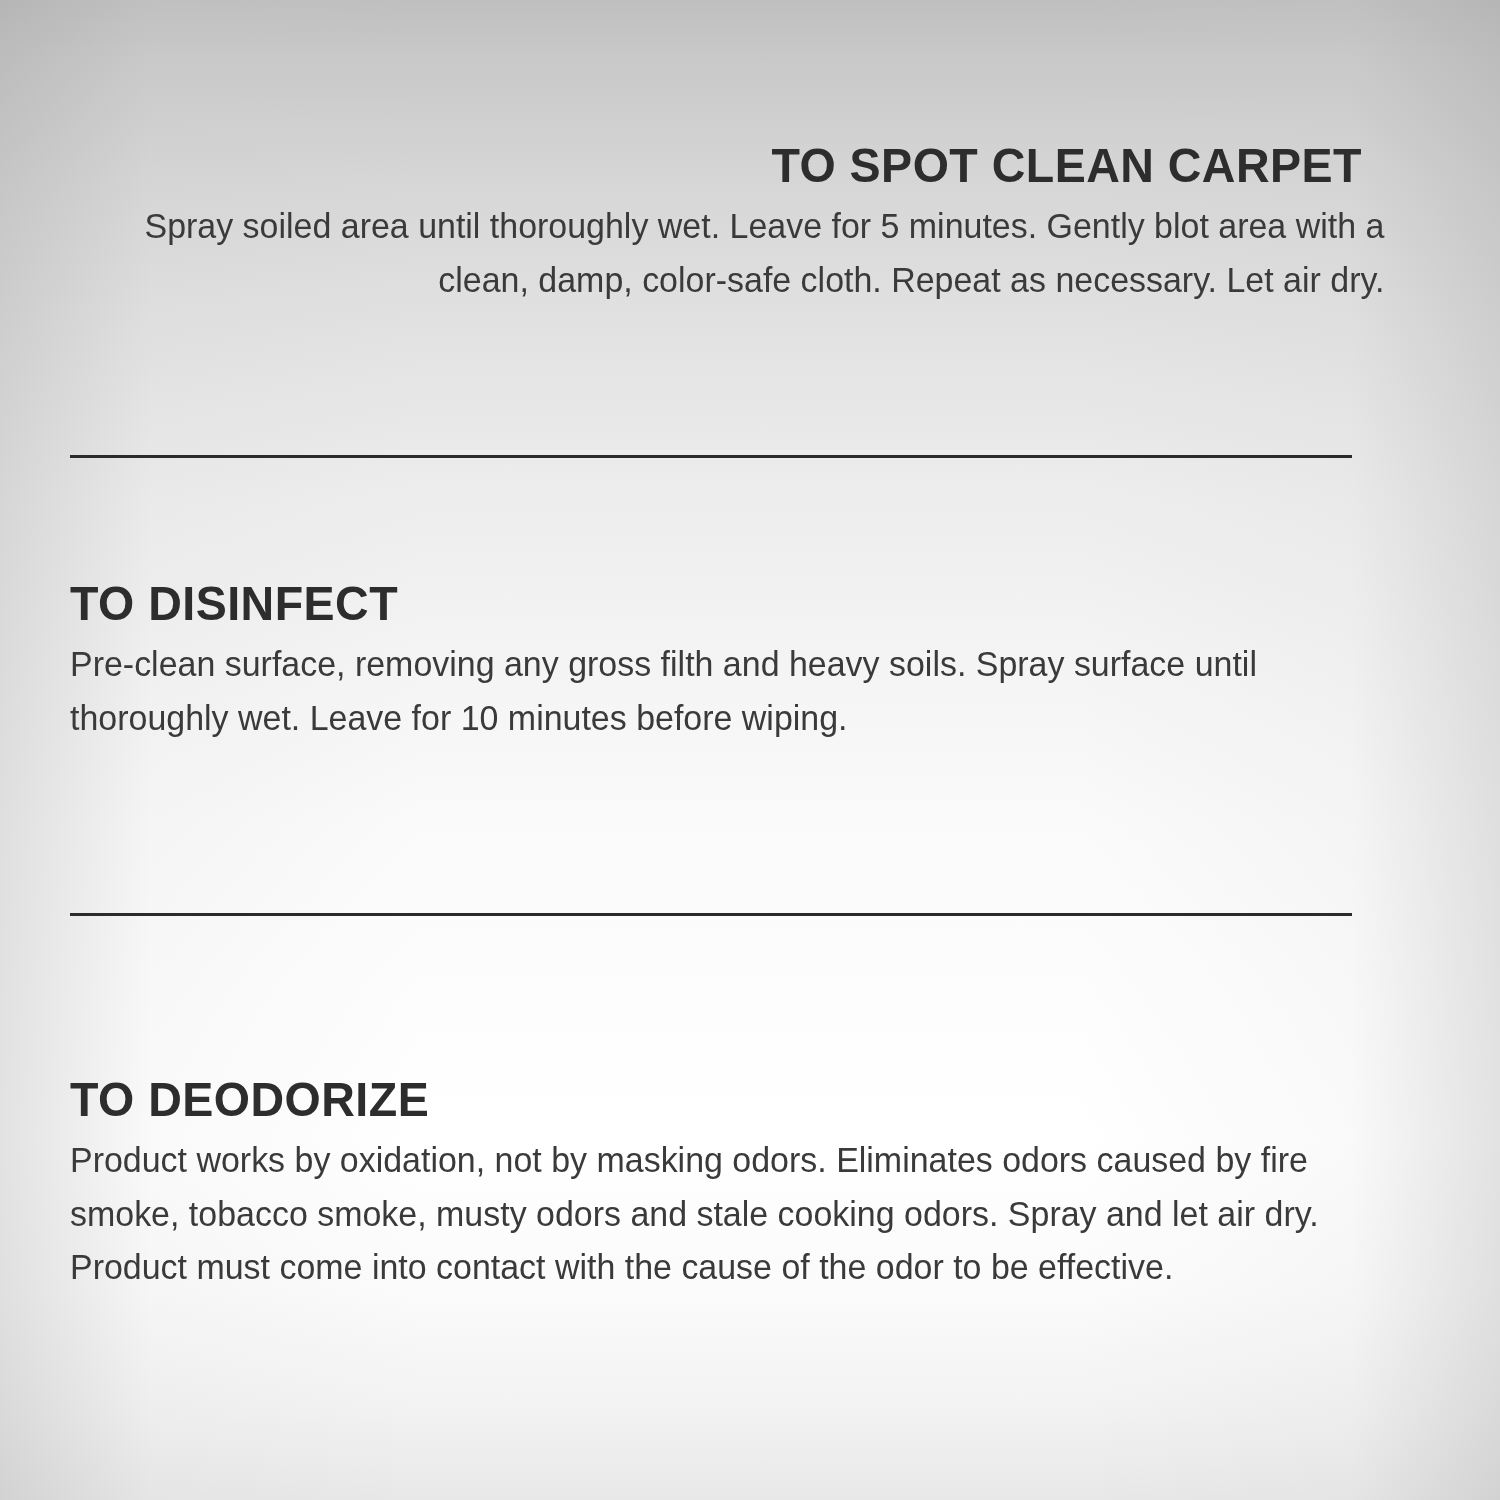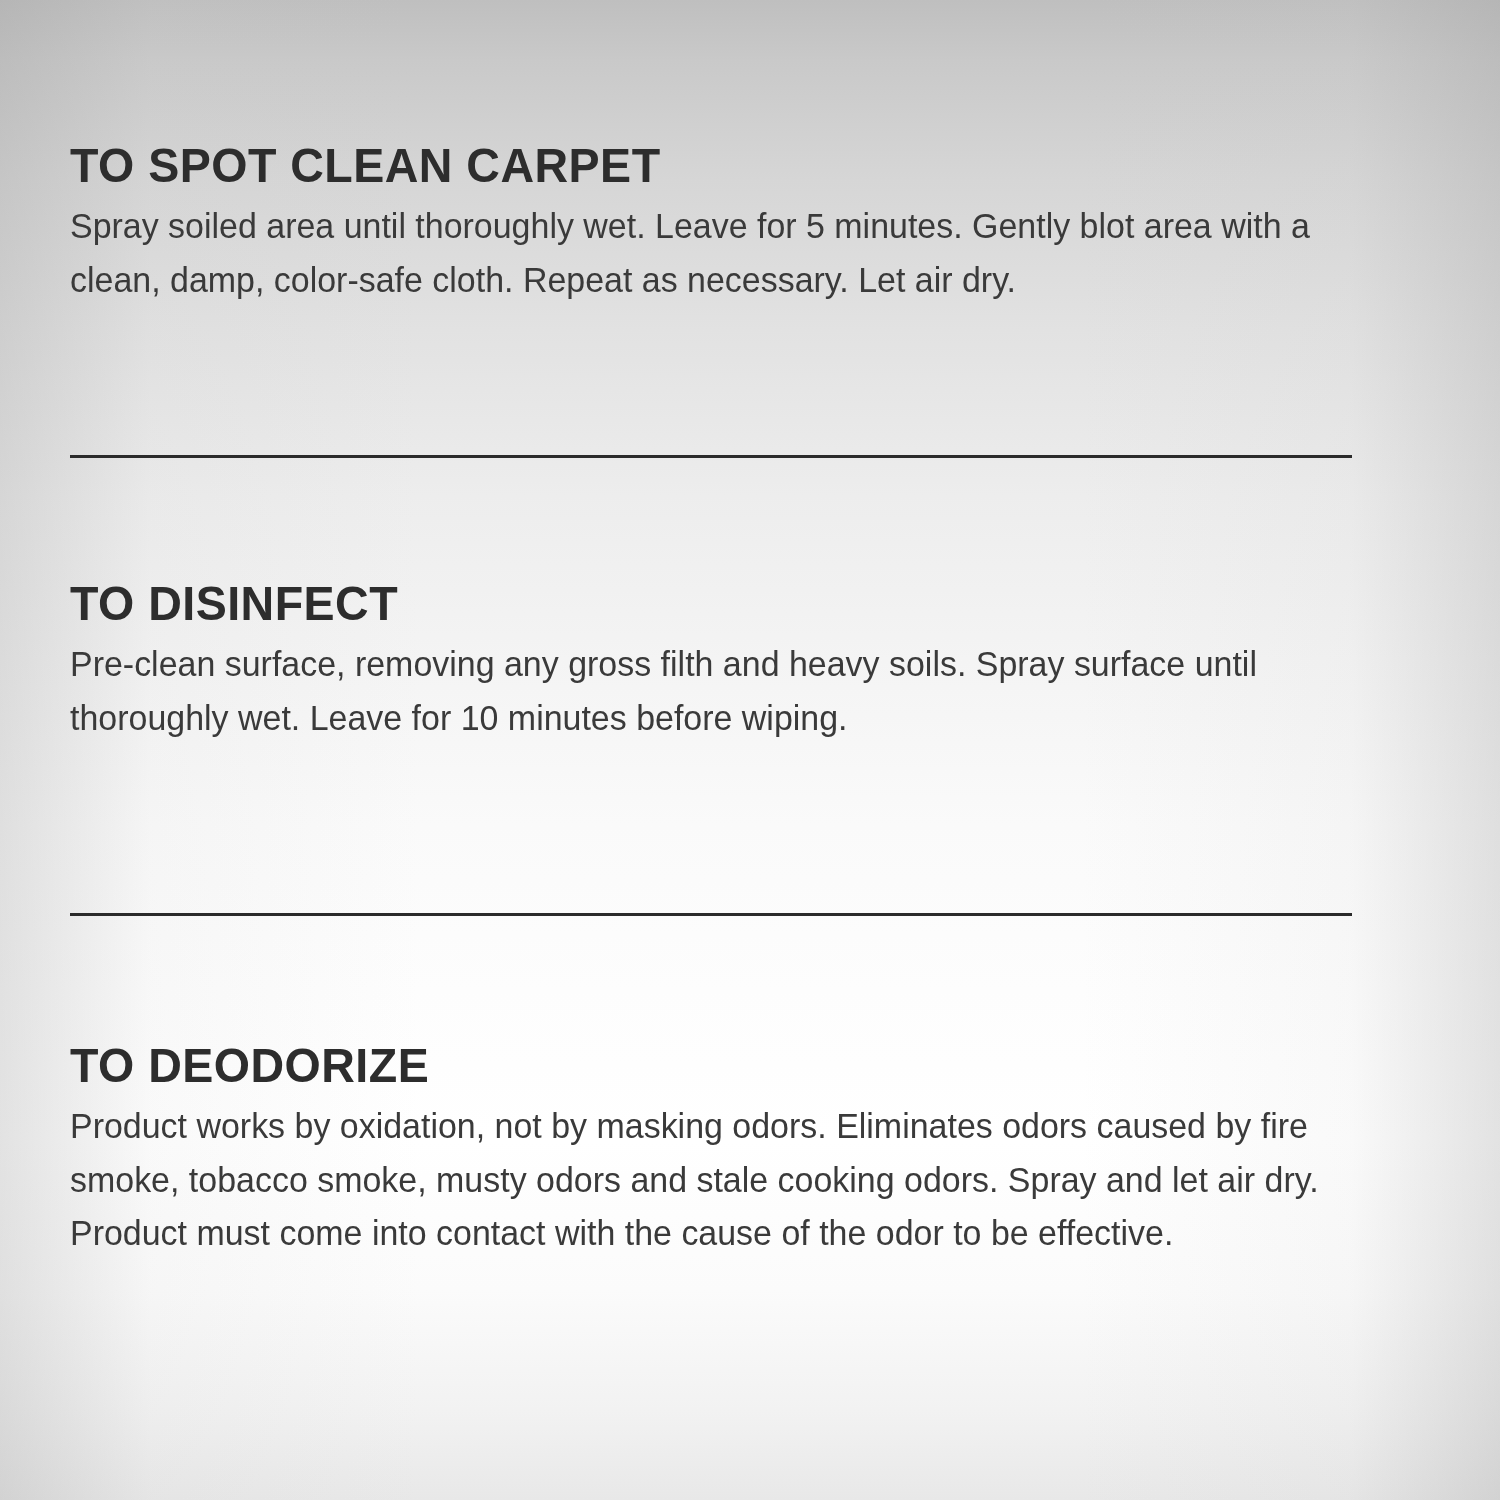--- a/index.html
+++ b/index.html
@@ -45,23 +45,23 @@
         rgba(255,255,255,0.00) 72%,
         rgba(200,200,200,0.10) 90%,
         rgba(160,160,160,0.30) 100%);
     pointer-events: none;
   }
   .section {
     position: absolute;
     left: 70px;
     right: 70px;
   }
-  .sec-1 { top: 140px; }
+  .sec-1 { top: 140px; text-align: right; }
   .sec-2 { top: 578px; }
-  .sec-3 { top: 1040px; }
+  .sec-3 { top: 1074px; }
 
   h2 {
     margin: 0 0 8px 0;
     font-family: "Liberation Sans", sans-serif;
     font-weight: 700;
     font-size: 49px;
     line-height: 1.05;
     letter-spacing: 0.5px;
     color: #2d2d2d;
     font-stretch: condensed;

